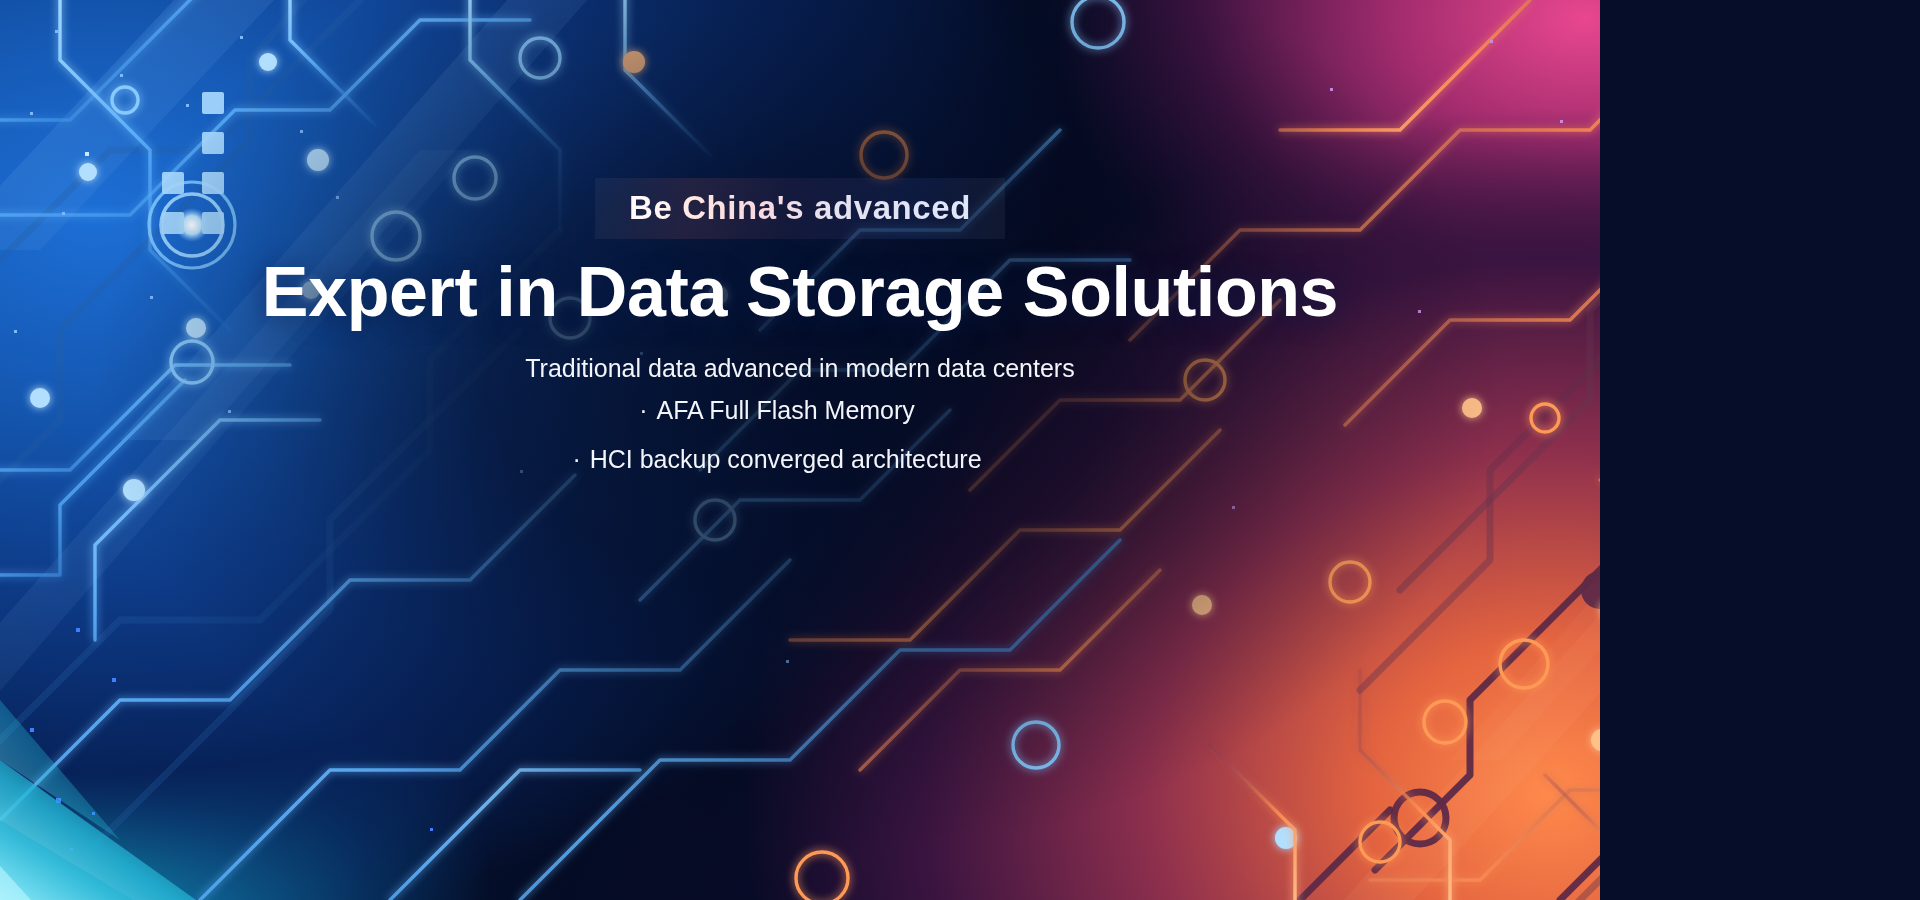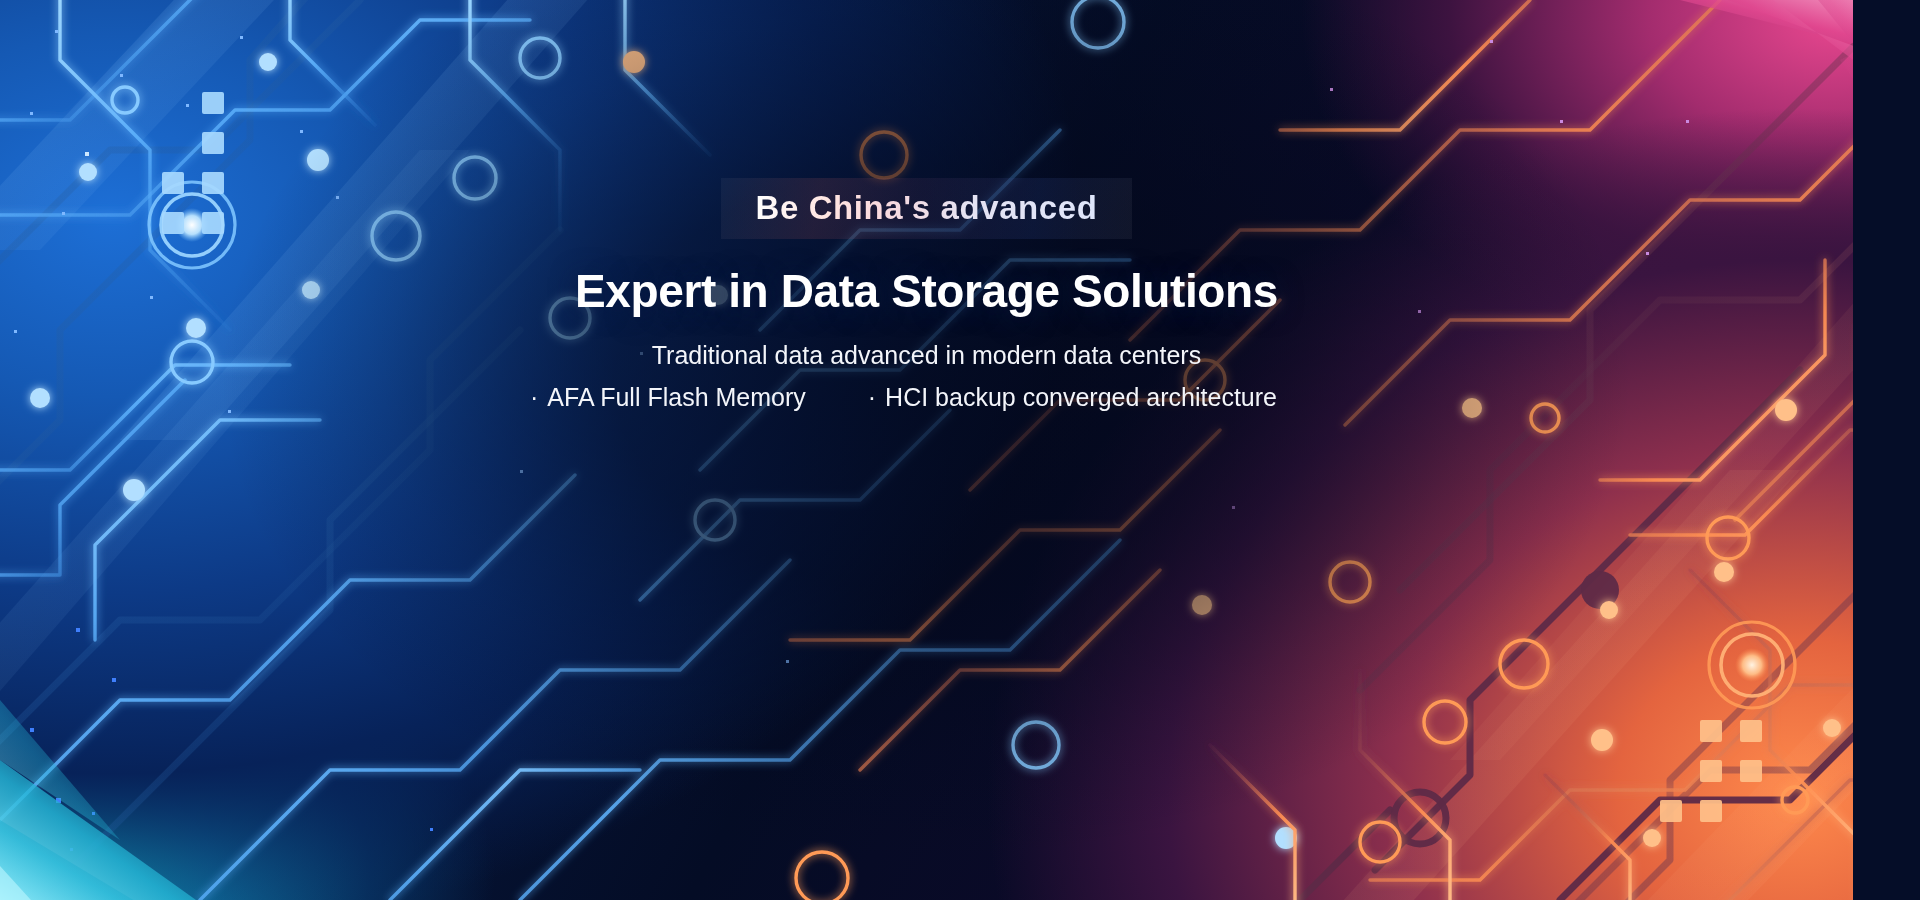--- a/index.html
+++ b/index.html
@@ -8,21 +8,21 @@
   html, body {
     width:1920px; height:900px;
     overflow:hidden;
     background:#050d28;
     font-family:"Liberation Sans", sans-serif;
   }
 
   
   #banner {
     position:relative;
-    width:1853px; height:900px;
+    width:1600px; height:900px;
     overflow:hidden;
     background:
       radial-gradient(ellipse 1100px 820px at 6% 24%,  #1d6fd6 0%, #1559b4 22%, #0d3a86 46%, #072259 68%, rgba(5,13,40,0) 88%),
       radial-gradient(ellipse 900px 760px at 97% 88%,  #ff8a4c 0%, #e4643f 20%, #8d2f4d 45%, #3a1440 70%, rgba(5,13,40,0) 90%),
       radial-gradient(ellipse 620px 420px at 99% 2%,   #e8478f 0%, #a32c6e 30%, #3d1340 62%, rgba(5,13,40,0) 86%),
       radial-gradient(ellipse 520px 300px at 2% 97%,   #16b6c8 0%, #0f6f9d 34%, #07305e 64%, rgba(5,13,40,0) 88%),
       linear-gradient(118deg, #0a2f72 0%, #07204f 16%, #051436 34%, #040c25 50%, #0a0a27 64%, #170a2c 78%, #2a0f33 92%, #3a1338 100%);
   }
 
   
@@ -53,33 +53,33 @@
   }
   #eyebrow {
     font-size:33px; font-weight:700; letter-spacing:.6px;
     color:#f2f0f4; white-space:nowrap; line-height:1;
     background:linear-gradient(96deg,#ffffff 0%,#ffe4e0 22%,#f8d9de 38%,#e4e2f2 62%,#dfe6fb 100%);
     -webkit-background-clip:text; background-clip:text;
     -webkit-text-fill-color:transparent;
   }
 
   #headline {
-    margin-top:29px;
-    font-size:46px; font-weight:700; letter-spacing:-.4px;
+    margin-top:18px;
+    font-size:70px; font-weight:700; letter-spacing:-.4px;
     color:#ffffff; white-space:nowrap; line-height:1;
     text-shadow:0 2px 26px rgba(10,26,70,.75);
   }
 
   #subtitle {
     margin-top:29px;
     font-size:25px; font-weight:400; color:#f3f5fa;
     white-space:nowrap; line-height:1;
   }
 
-  #features { margin-top:17px; display:flex; flex-direction:row; align-items:center; gap:16px; }
+  #features { margin-top:17px; display:flex; flex-direction:column; align-items:center; gap:24px; }
   .feature-row { display:flex; align-items:center; white-space:nowrap; }
   .feature-item { font-size:25px; font-weight:400; color:#f3f5fa; line-height:1; }
   .feature-item::before { content:"\00B7"; margin-right:9px; font-size:25px; }
   .feature-gap { display:inline-block; width:46px; }
 </style>
 </head>
 <body>
 
 <div id="banner">
 

